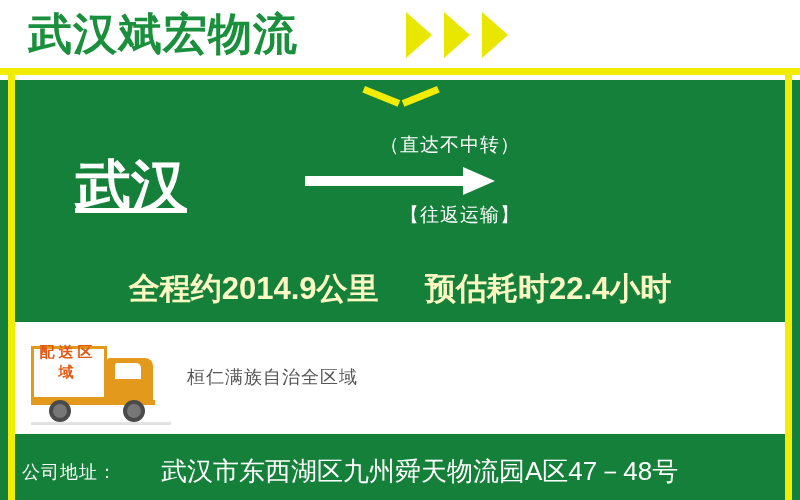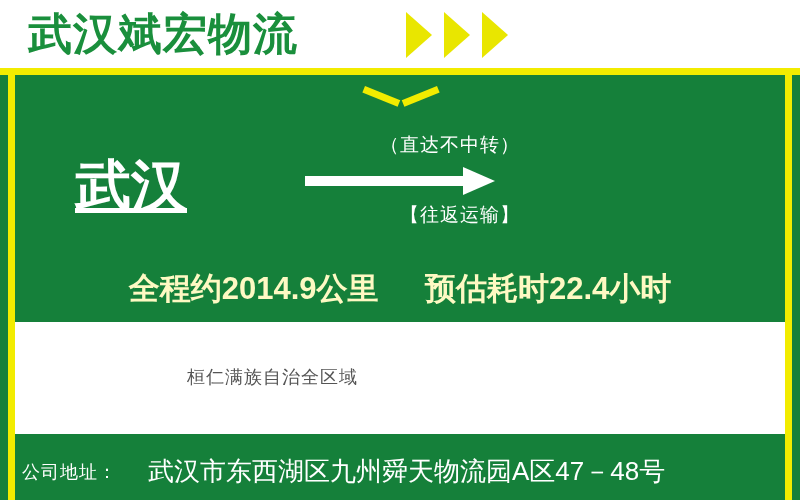--- a/index.html
+++ b/index.html
@@ -18,21 +18,21 @@
     width: 800px;
     height: 500px;
     background: #15803a;
     overflow: hidden;
   }
   
   .top-bar {
     position: absolute;
     left: 0; top: 0;
     width: 800px;
-    height: 68px;
+    height: 80px;
     background: #ffffff;
   }
   .company-title {
     position: absolute;
     left: 28px;
     top: 8px;
     font-size: 44px;
     font-weight: bold;
     color: #1a8f3c;
     letter-spacing: 1px;
@@ -265,21 +265,21 @@
     position: absolute;
     left: 22px;
     top: 16px;
     font-size: 18px;
     color: #ffffff;
     letter-spacing: 1px;
     white-space: nowrap;
   }
   .addr-value {
     position: absolute;
-    left: 148px;
+    left: 161px;
     top: 10px;
     font-size: 26px;
     color: #ffffff;
     letter-spacing: 0px;
     white-space: nowrap;
   }
 </style>
 </head>
 <body>
 
@@ -310,20 +310,30 @@
       <div class="route-note">【往返运输】</div>
     </div>
   </div>
 
   <div class="stats">
     <span class="stat first">全程约2014.9公里</span>
     <span class="stat second">预估耗时22.4小时</span>
   </div>
 
   <div class="mid-strip">
+    <div class="truck">
+      <div class="box"></div>
+      <div class="box-text">配送区域</div>
+      <div class="cab"></div>
+      <div class="cab-window"></div>
+      <div class="bumper"></div>
+      <div class="wheel w1"></div>
+      <div class="wheel w2"></div>
+      <div class="road"></div>
+    </div>
     <div class="coverage-text">桓仁满族自治全区域</div>
   </div>
 
   <div class="address-bar">
     <span class="addr-label">公司地址：</span>
     <span class="addr-value">武汉市东西湖区九州舜天物流园A区47－48号</span>
   </div>
 
 </div>
 

